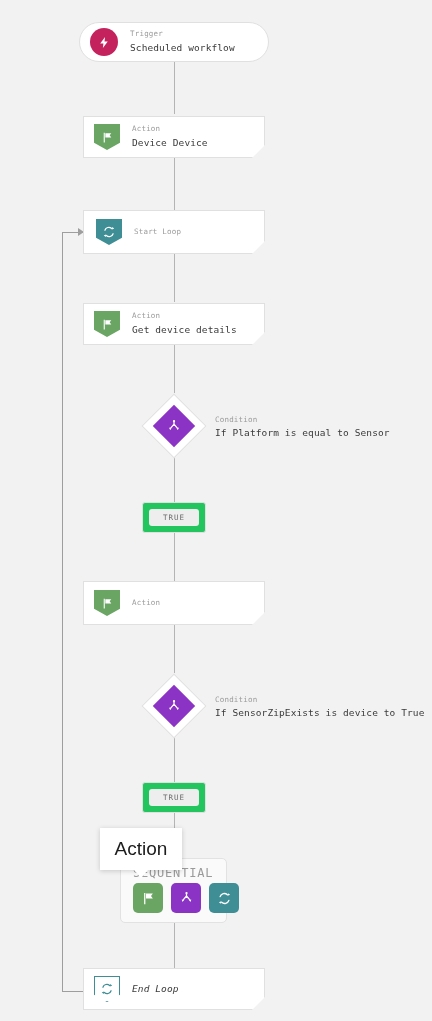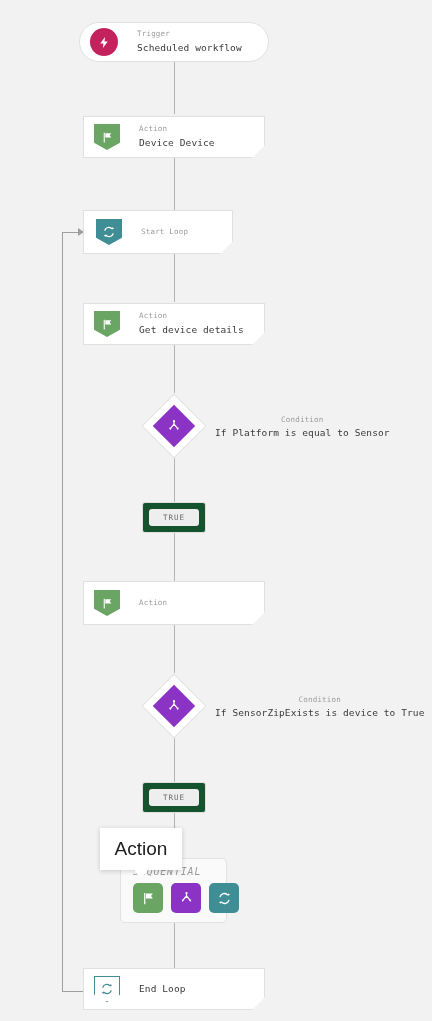--- a/index.html
+++ b/index.html
@@ -26,21 +26,21 @@
     background: #ffffff;
     border: 1px solid #e0e0e0;
     display: flex; align-items: center;
     padding: 0 10px;
   }
   .node.clip {
     clip-path: polygon(0 0, 100% 0, 100% calc(100% - 13px),
                        calc(100% - 13px) 100%, 0 100%);
   }
   .node.pill { border-radius: 22px; }
-  .node-text { margin-left: 19px; line-height: 1.35; }
+  .node-text { margin-left: 12px; line-height: 1.35; }
   .node-kind {
     font-size: 7.5px; color: #9b9b9b; letter-spacing: .2px;
     white-space: pre;
   }
   .node-label {
     font-size: 9.5px; color: #3a3a3a; letter-spacing: .1px;
     white-space: pre-wrap; margin-top: 3px;
   }
 
   
@@ -54,54 +54,54 @@
   .badge.outline{ background: #ffffff; border: 1.5px solid #3f8e96; }
   .badge svg { display: block; }
 
   .trigger-badge {
     width: 28px; height: 28px; flex: 0 0 28px; border-radius: 50%;
     background: #c4225c;
     display: flex; align-items: center; justify-content: center;
   }
 
   
-  .cond { position: absolute; display: flex; align-items: center; text-align: center; }
+  .cond { position: absolute; display: flex; align-items: center; }
   .diamond-outer {
     width: 46px; height: 46px; flex: 0 0 46px;
     background: #ffffff; border: 1px solid #e0e0e0;
     transform: rotate(45deg);
     display: flex; align-items: center; justify-content: center;
   }
   .diamond-inner {
     width: 30px; height: 30px; background: #8a33c4;
     display: flex; align-items: center; justify-content: center;
   }
   .diamond-inner svg { transform: rotate(-45deg); }
   .cond-text { margin-left: 18px; }
 
   
   .truebox {
-    position: absolute; background: #14532d;
+    position: absolute; background: #22c55e;
     border: 1px solid #e0e0e0; border-radius: 3px;
     display: flex; align-items: center; justify-content: center;
   }
   .truepill {
     background: #eeeeee; border-radius: 3px;
     font-size: 7.5px; color: #6d6d6d; letter-spacing: 1px;
     padding: 4px 14px;
   }
 
   
   .seqbox {
     position: absolute; background: #fafafa;
     border: 1px solid #e2e2e2; border-radius: 5px;
   }
   .seqlabel {
     position: absolute; top: 7px; left: 12px;
-    font-size: 10px; color: #9b9b9b; letter-spacing: .8px; font-style: italic;
+    font-size: 12px; color: #9b9b9b; letter-spacing: .8px;
   }
   .seqicons { position: absolute; top: 24px; left: 12px; display: flex; gap: 8px; }
   .sqicon {
     width: 30px; height: 30px; border-radius: 5px;
     display: flex; align-items: center; justify-content: center;
   }
   .sqicon.green  { background: #6aa564; }
   .sqicon.purple { background: #8a33c4; }
   .sqicon.teal   { background: #3f8e96; }
 
@@ -158,21 +158,21 @@
       <svg width="13" height="13" viewBox="0 0 24 24">
           <path fill="#fff" d="M5 3h2v18H5zM8 4h11l-3 4 3 4H8z"></path>
         </svg>
     </div>
     <div class="node-text">
       <div class="node-kind">Action</div>
       <div class="node-label">Device Device</div>
     </div>
   </div>
 
-  <div class="node clip" style="left:83px; top:210px; width:150px; height:44px;padding-left:12px;">
+  <div class="node clip" style="left:83px; top:210px; width:182px; height:44px;padding-left:12px;">
     <div class="badge teal">
       <svg width="14" height="14" viewBox="0 0 24 24">
           <path fill="none" stroke="#fff" stroke-width="2.1" stroke-linecap="round" d="M5 9a7 7 0 0 1 11.5-3M19 15A7 7 0 0 1 7.5 18"></path>
           <path fill="#fff" d="M17.5 3.5l-.4 4.2 3.9-1.6zM6.5 20.5l.4-4.2-3.9 1.6z"></path>
         </svg>
     </div>
     <div class="node-text">
       <div class="node-kind">Start Loop</div>
     </div>
   </div>
@@ -270,17 +270,17 @@
   <div class="tooltip-arrow" style="left:134px; top:870px;"></div>
 
   <div class="node clip" style="left:83px; top:968px; width:182px; height:42px;">
     <div class="badge outline">
       <svg width="14" height="14" viewBox="0 0 24 24">
           <path fill="none" stroke="#3f8e96" stroke-width="2.1" stroke-linecap="round" d="M5 9a7 7 0 0 1 11.5-3M19 15A7 7 0 0 1 7.5 18"></path>
           <path fill="#3f8e96" d="M17.5 3.5l-.4 4.2 3.9-1.6zM6.5 20.5l.4-4.2-3.9 1.6z"></path>
         </svg>
     </div>
     <div class="node-text">
-      <div class="node-label" style="margin-top:0;">End Loop</div>
+      <div class="node-label" style="margin-top:0;font-style:italic;">End Loop</div>
     </div>
   </div>
 
 </div>
 
 </body></html>

